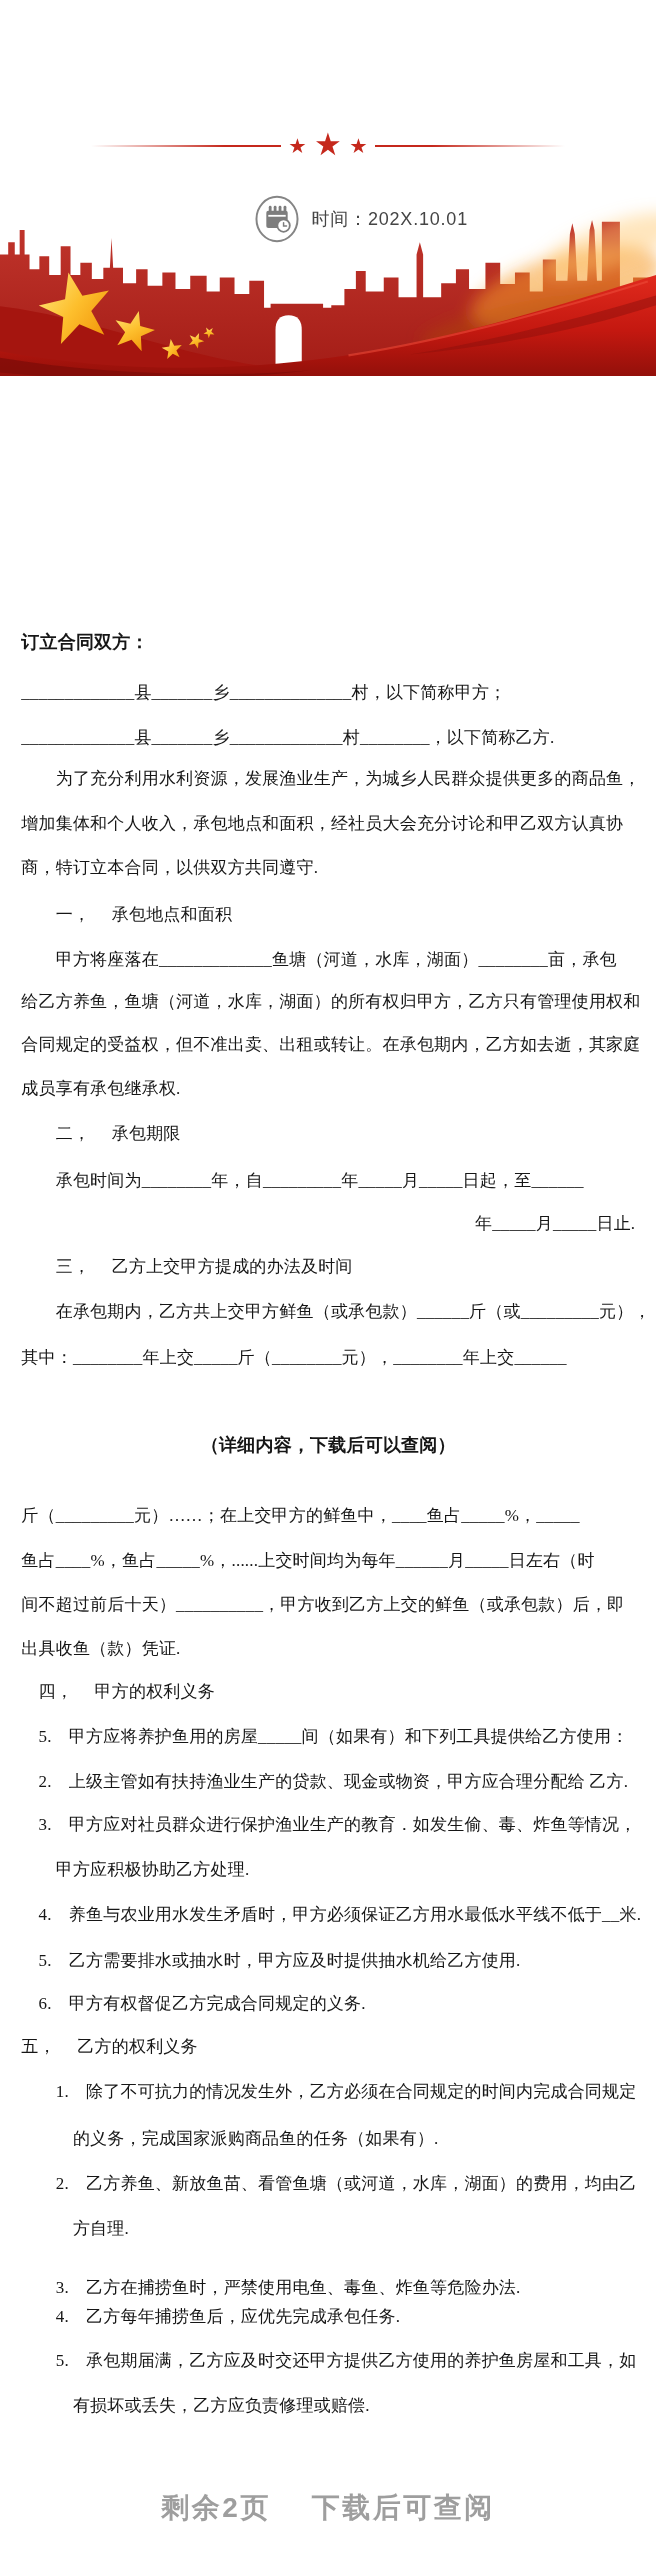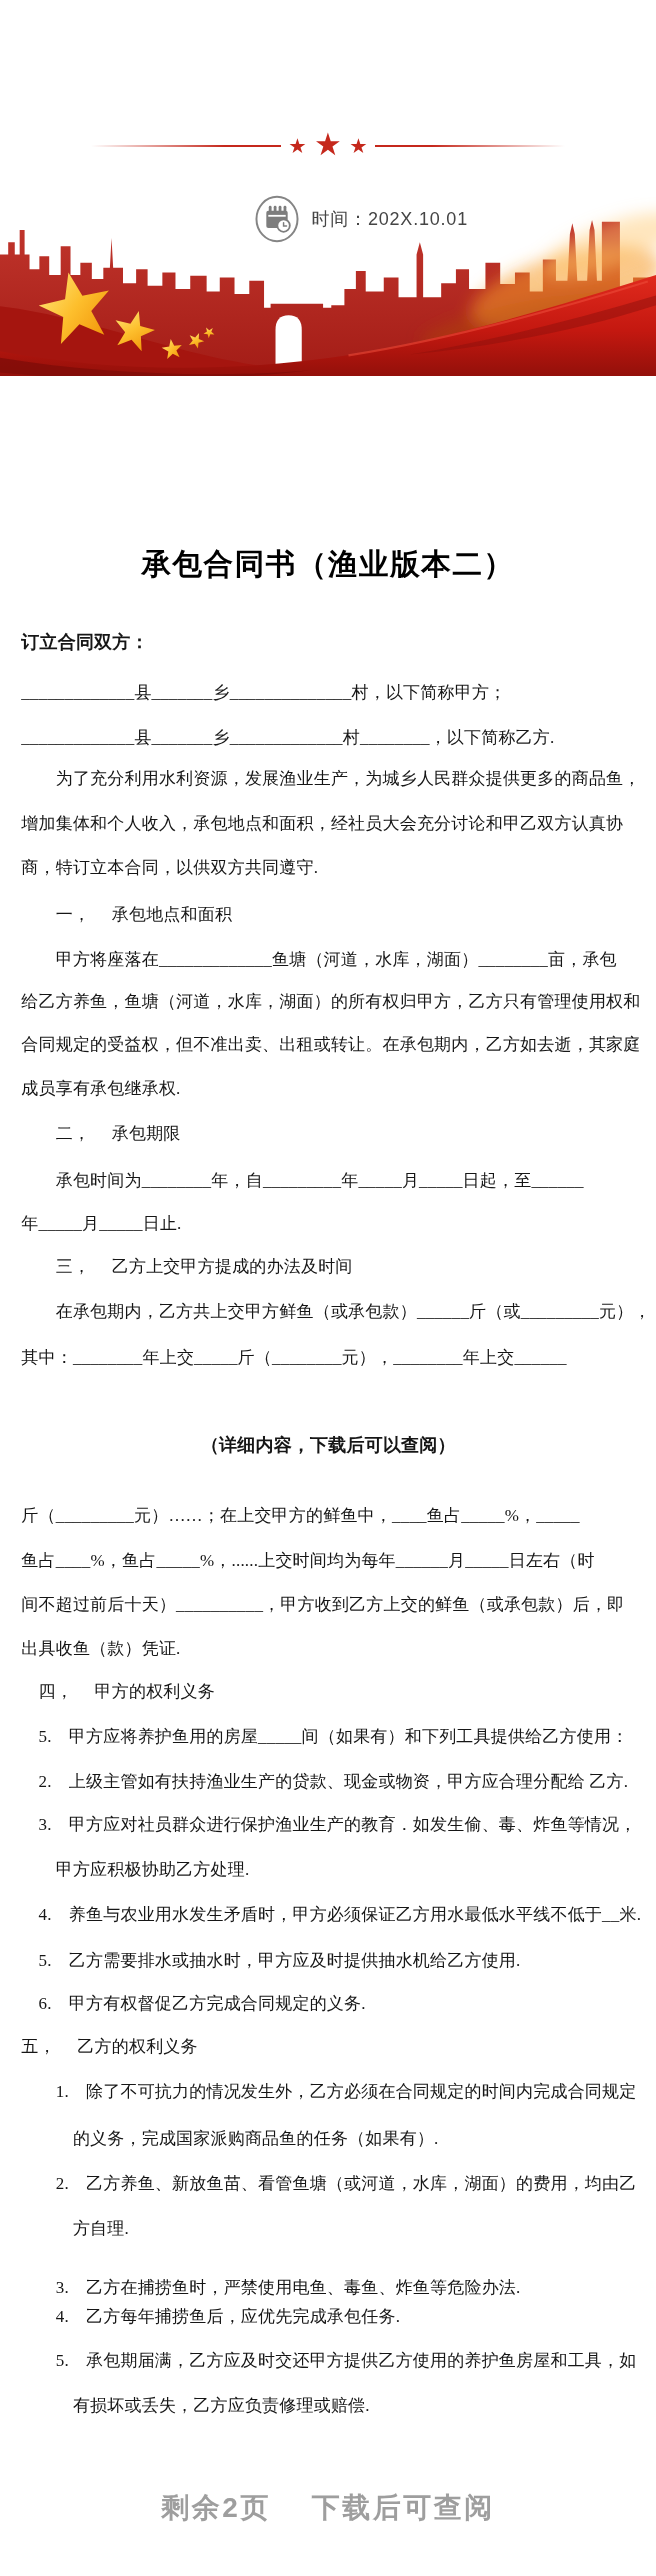--- a/index.html
+++ b/index.html
@@ -114,37 +114,36 @@
 
     <g>
       <use href="#star5" transform="translate(93,137) rotate(-12) scale(46)" fill="url(#goldGrad)"></use>
       <use href="#star5" transform="translate(163,164) rotate(14) scale(26)" fill="url(#goldGrad)"></use>
       <use href="#star5" transform="translate(210,186) rotate(-8) scale(13)" fill="url(#goldGrad)"></use>
       <use href="#star5" transform="translate(239,175) rotate(22) scale(10)" fill="url(#goldGrad)"></use>
       <use href="#star5" transform="translate(255,165) rotate(40) scale(7)" fill="url(#goldGrad)"></use>
     </g>
   </svg>
 
-  <div class="doc-title">承包合同书（渔业版本二）</div>
 
   <div>
       <div class="doc-line b" style="top: 629px;">订立合同双方：</div>
       <div class="doc-line " style="top: 680px;">_____________县_______乡______________村，以下简称甲方；</div>
       <div class="doc-line " style="top: 725px;">_____________县_______乡_____________村________，以下简称乙方.</div>
       <div class="doc-line " style="top: 766px;">　　为了充分利用水利资源，发展渔业生产，为城乡人民群众提供更多的商品鱼，</div>
       <div class="doc-line " style="top: 811px;">增加集体和个人收入，承包地点和面积，经社员大会充分讨论和甲乙双方认真协</div>
       <div class="doc-line " style="top: 855px;">商，特订立本合同，以供双方共同遵守.</div>
       <div class="doc-line " style="top: 902px;">　　一，　 承包地点和面积</div>
       <div class="doc-line " style="top: 947px;">　　甲方将座落在_____________鱼塘（河道，水库，湖面）________亩，承包</div>
       <div class="doc-line " style="top: 989px;">给乙方养鱼，鱼塘（河道，水库，湖面）的所有权归甲方，乙方只有管理使用权和</div>
       <div class="doc-line " style="top: 1032px;">合同规定的受益权，但不准出卖、出租或转让。在承包期内，乙方如去逝，其家庭</div>
       <div class="doc-line " style="top: 1076px;">成员享有承包继承权.</div>
       <div class="doc-line " style="top: 1121px;">　　二，　 承包期限</div>
       <div class="doc-line " style="top: 1168px;">　　承包时间为________年，自_________年_____月_____日起，至______</div>
-      <div class="doc-line " style="top: 1211px;">年_____月_____日止.</div>
+      <div class="doc-line " style="top: 1211px; text-align: right;">年_____月_____日止.</div>
       <div class="doc-line " style="top: 1254px;">　　三，　 乙方上交甲方提成的办法及时间</div>
       <div class="doc-line " style="top: 1299px;">　　在承包期内，乙方共上交甲方鲜鱼（或承包款）______斤（或_________元），</div>
       <div class="doc-line " style="top: 1345px;">其中：________年上交_____斤（________元），________年上交______</div>
       <div class="doc-line c" style="top: 1432px;">（详细内容，下载后可以查阅）</div>
       <div class="doc-line " style="top: 1503px;">斤（_________元）……；在上交甲方的鲜鱼中，____鱼占_____%，_____</div>
       <div class="doc-line " style="top: 1548px;">鱼占____%，鱼占_____%，......上交时间均为每年______月_____日左右（时</div>
       <div class="doc-line " style="top: 1592px;">间不超过前后十天）__________，甲方收到乙方上交的鲜鱼（或承包款）后，即</div>
       <div class="doc-line " style="top: 1636px;">出具收鱼（款）凭证.</div>
       <div class="doc-line " style="top: 1679px;">　四，　 甲方的权利义务</div>
       <div class="doc-line " style="top: 1724px;">　5.　甲方应将养护鱼用的房屋_____间（如果有）和下列工具提供给乙方使用：</div>

